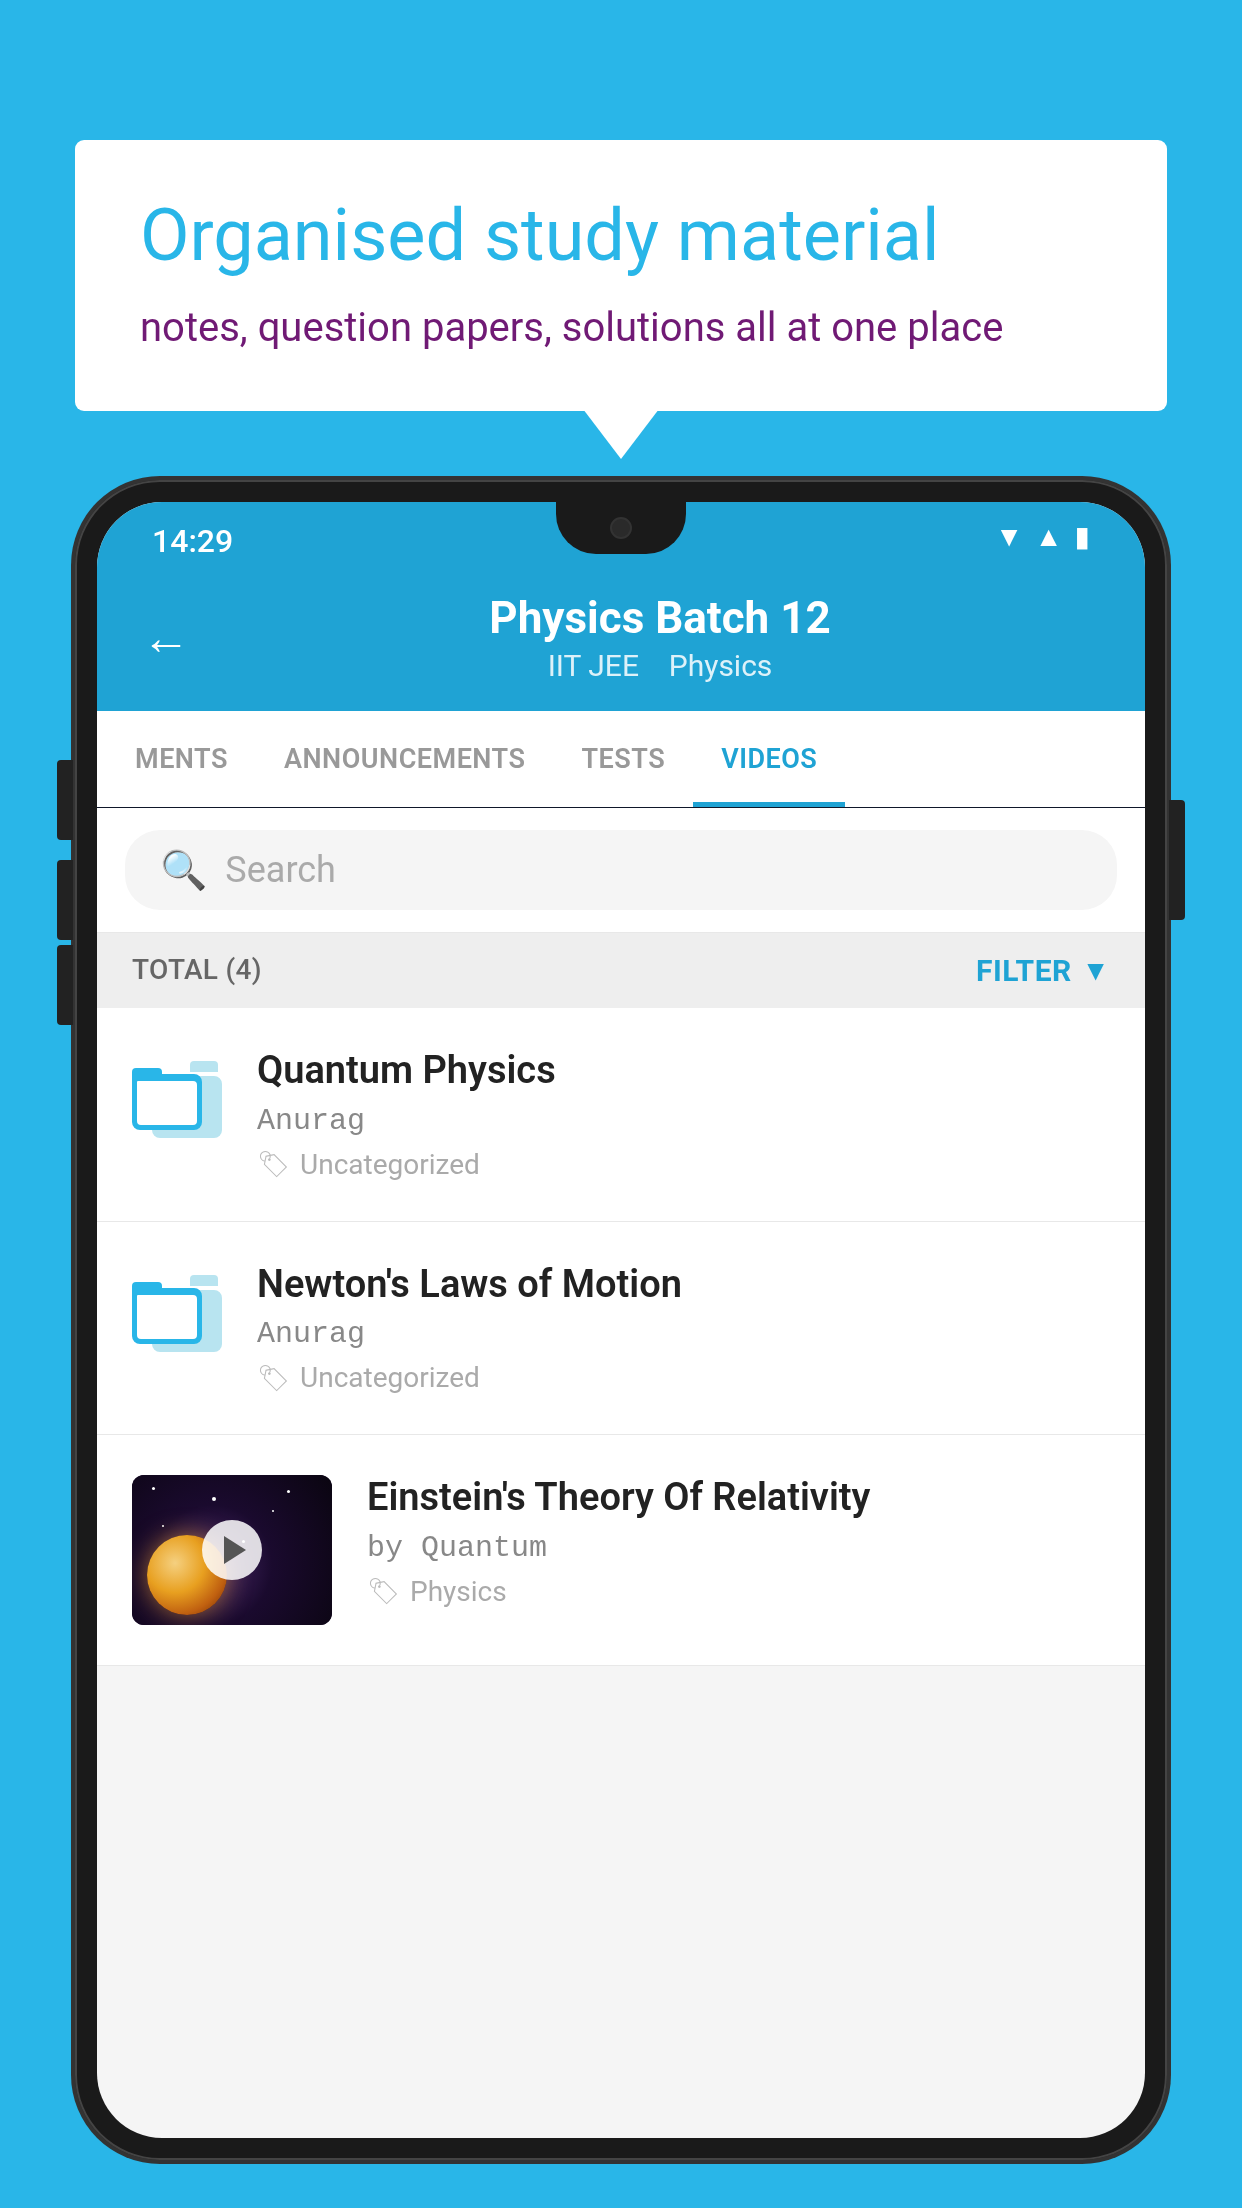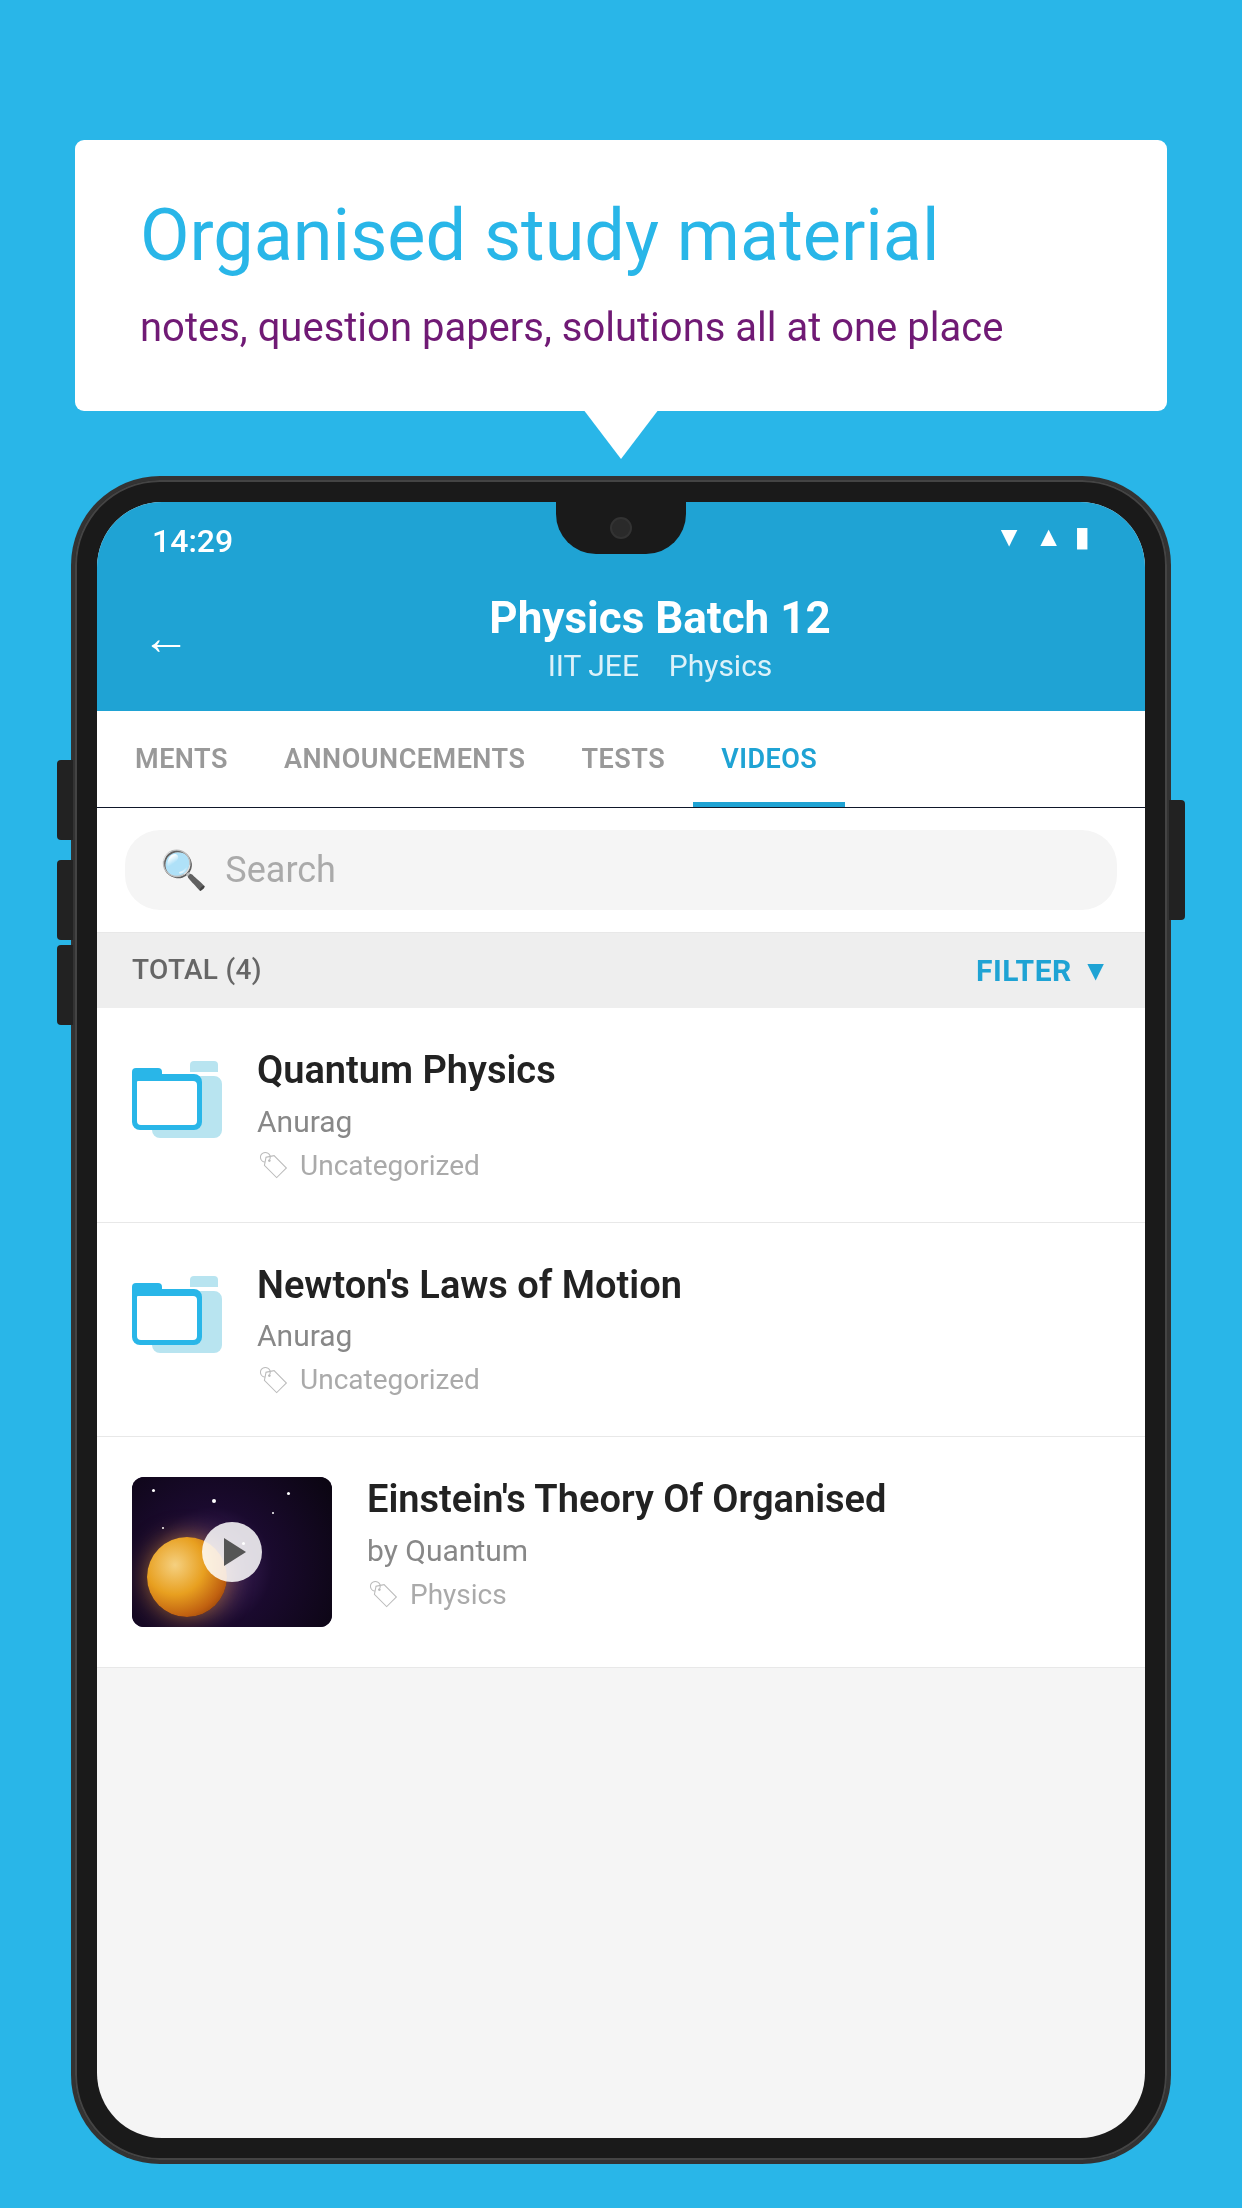--- a/index.html
+++ b/index.html
@@ -383,20 +383,21 @@
       font-weight: 600;
       color: #222;
       margin-bottom: 10px;
       line-height: 1.2;
     }
 
     .item-author {
       font-size: 30px;
       color: #888;
       margin-bottom: 10px;
+      font-family: Liberation Mono, monospace;
     }
 
     .item-tag {
       display: flex;
       align-items: center;
       gap: 10px;
       font-size: 28px;
       color: #aaa;
     }
 
@@ -609,21 +610,21 @@
               <div class="star" style="width:3px;height:3px;top:15px;left:155px;"></div>
               <div class="star" style="width:2px;height:2px;top:50px;left:30px;"></div>
               <div class="star" style="width:3px;height:3px;top:65px;left:110px;"></div>
               <div class="planet-glow"></div>
               <div class="play-button">
                 <div class="play-triangle"></div>
               </div>
             </div>
           </div>
           <div class="item-details">
-            <div class="item-title">Einstein's Theory Of Organised</div>
+            <div class="item-title">Einstein's Theory Of Relativity</div>
             <div class="item-author">by Quantum</div>
             <div class="item-tag-physics">
               <span class="tag-icon">🏷</span>
               <span>Physics</span>
             </div>
           </div>
         </div>
 
       </div>
 

